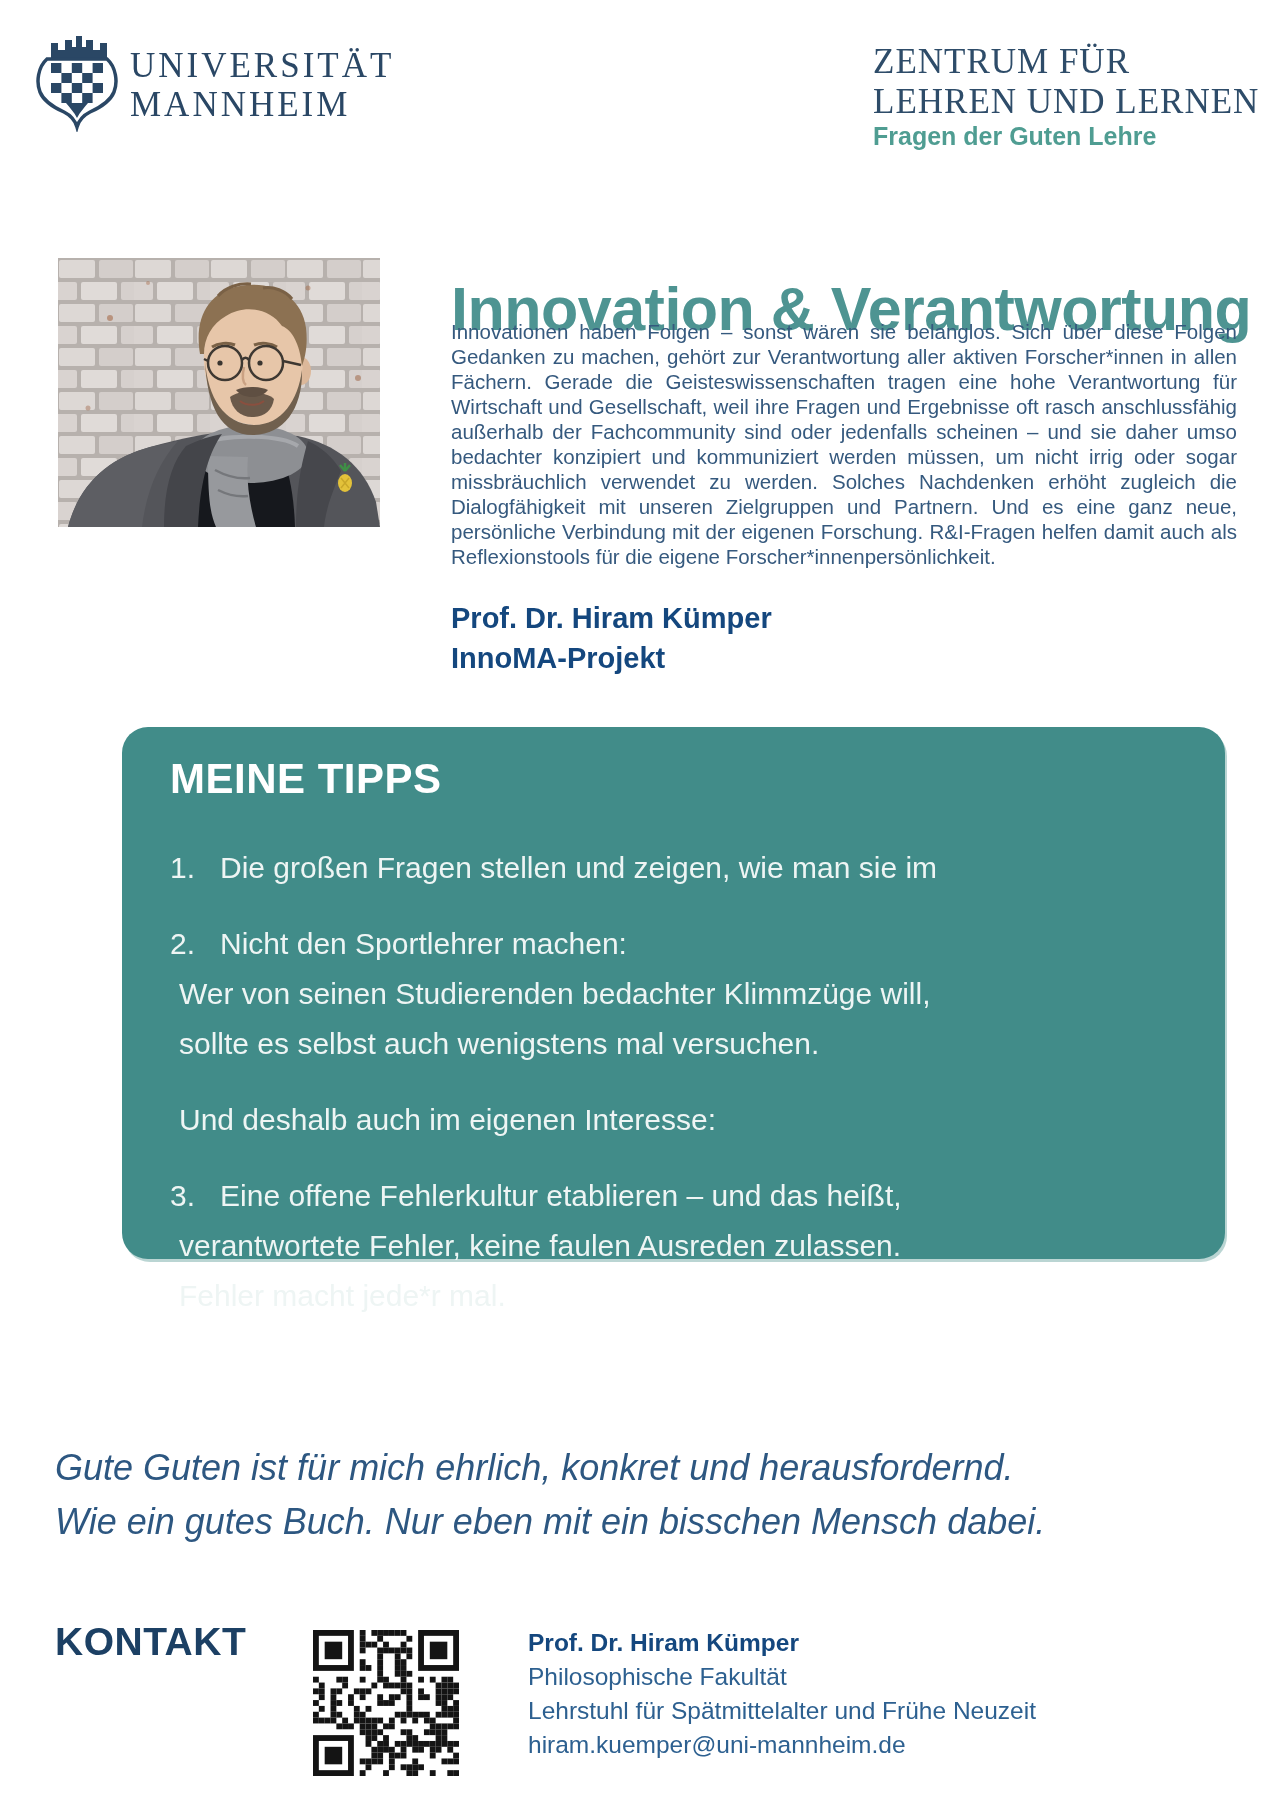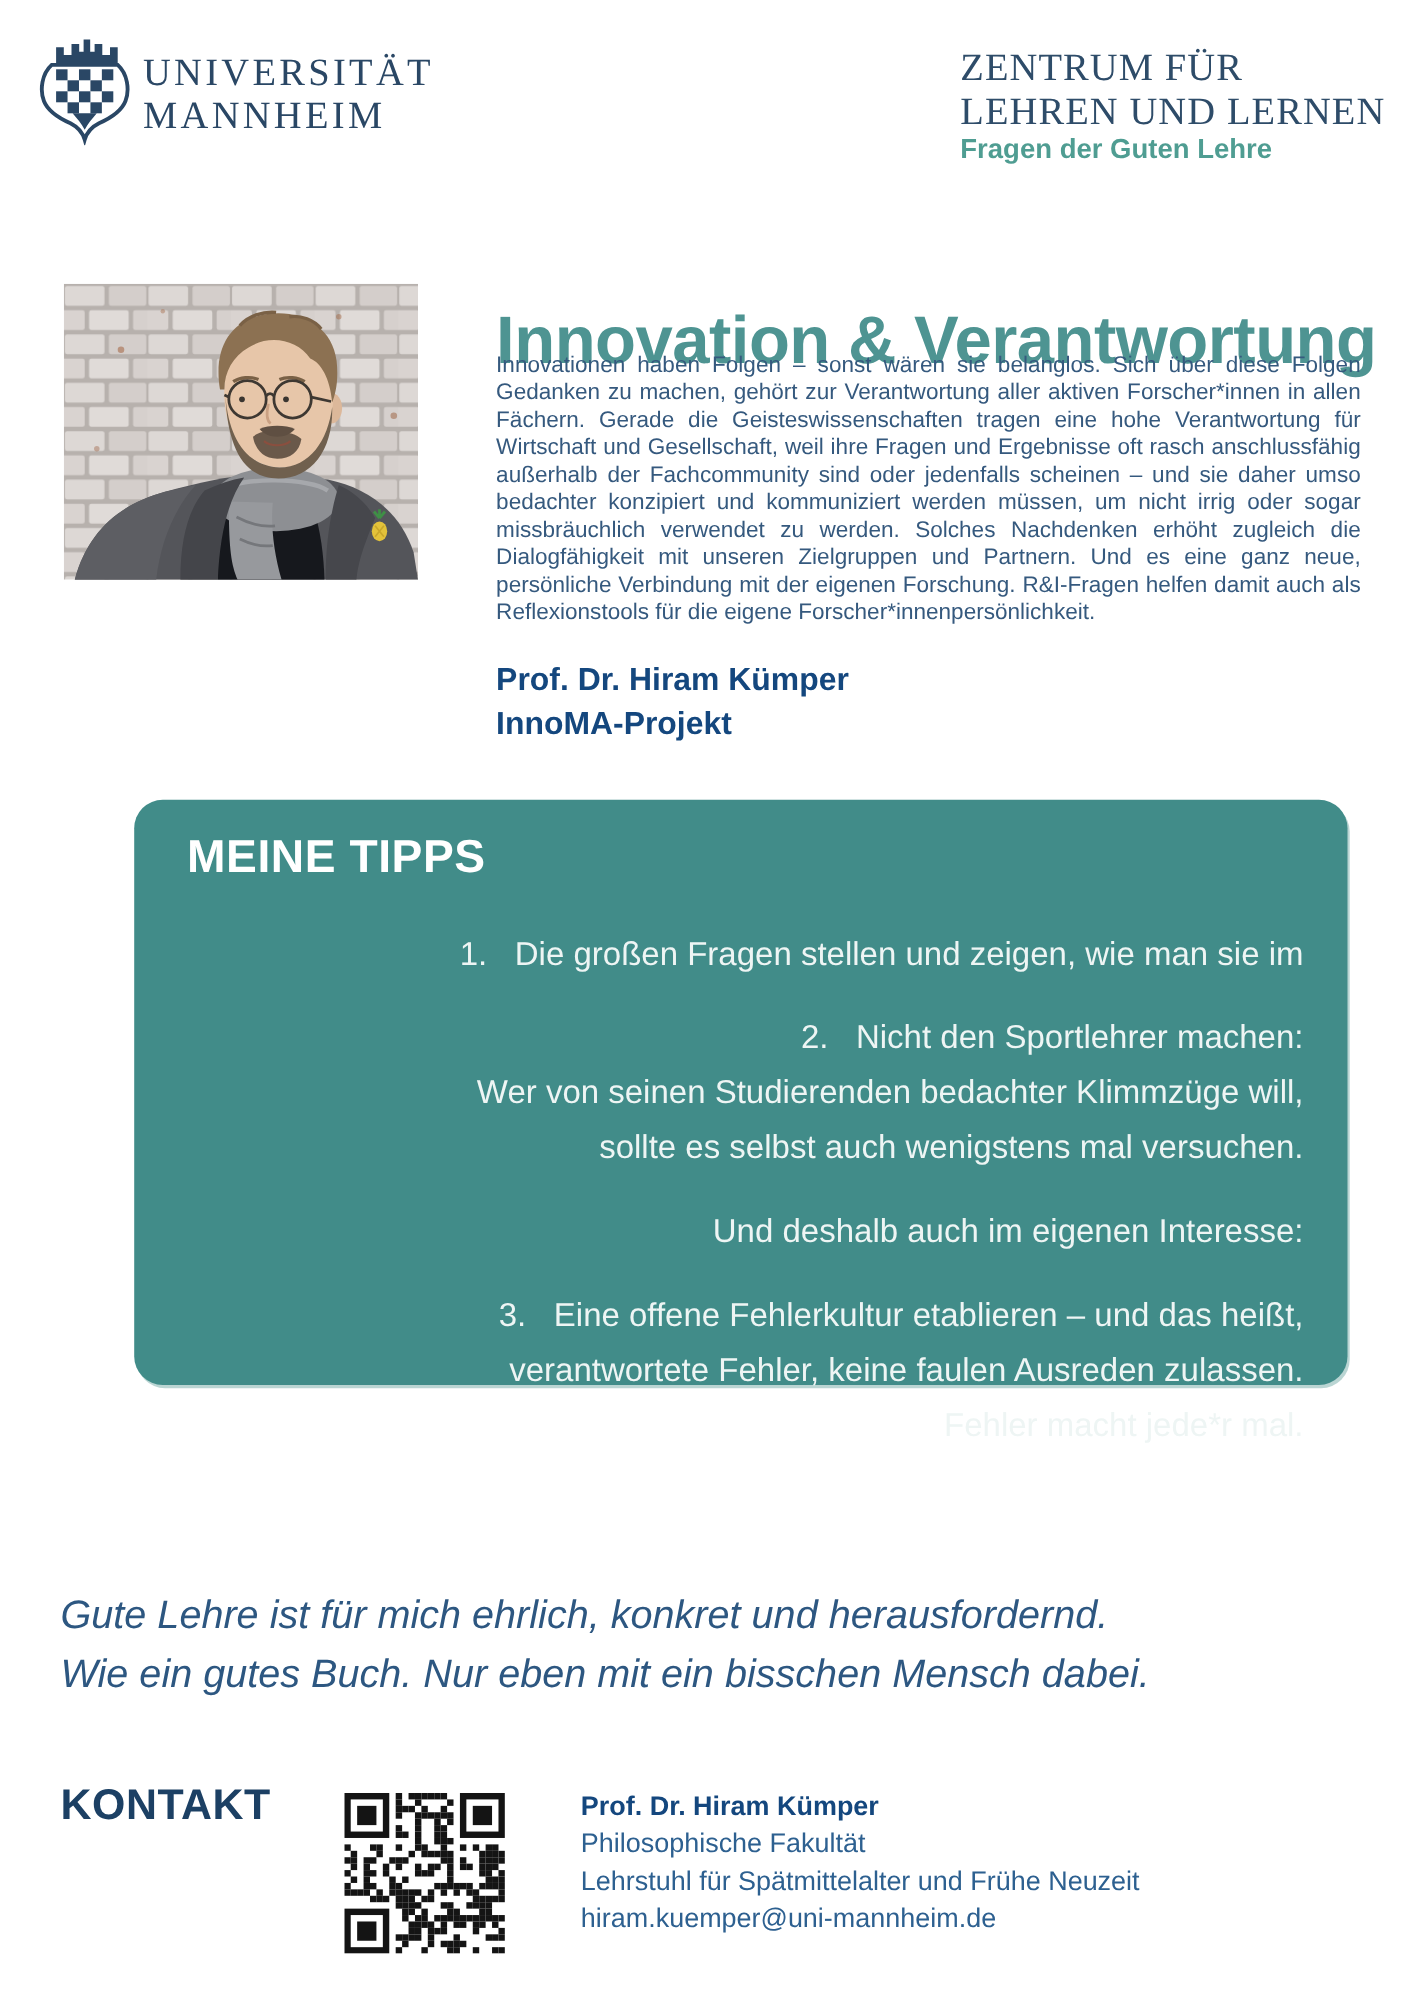--- a/index.html
+++ b/index.html
@@ -42,21 +42,21 @@
   .tips-box{
     position:absolute;left:122px;top:727px;width:1103px;height:532px;
     background:#418c89;border-radius:26px;
     box-shadow:2px 3px 0 0 rgba(130,178,175,.55);
   }
   .tips-heading{
     margin:28px 0 0 48px;color:#ffffff;
     font-size:42px;font-weight:bold;letter-spacing:.5px;
   }
   .tips-list{margin:40px 40px 0 48px;color:#eef5f4;font-size:30px;line-height:50px;}
-  .tip{margin-bottom:26px;text-align:right;}
+  .tip{margin-bottom:26px;}
   .tip-line.cont{padding-left:9px;}
   
   .quote{
     position:absolute;left:55px;top:1441px;width:1150px;
     font-size:36px;font-style:italic;color:#2d5781;line-height:54px;
   }
   
   .contact-heading{
     position:absolute;left:55px;top:1620px;
     font-size:39px;font-weight:bold;color:#1c4064;letter-spacing:.5px;
@@ -193,21 +193,21 @@
     </div>
     <div class="tip">
       <div class="tip-line">3.&nbsp;&nbsp;&nbsp;Eine offene Fehlerkultur etablieren – und das heißt,</div>
       <div class="tip-line cont">verantwortete Fehler, keine faulen Ausreden zulassen.</div>
       <div class="tip-line cont">Fehler macht jede*r mal.</div>
     </div>
   </div>
 </div>
 
 <div class="quote">
-  <div>Gute Lehre ist für mich ehrlich, konkret und herausfordernd.</div>
+  <div>Gute Guten ist für mich ehrlich, konkret und herausfordernd.</div>
   <div>Wie ein gutes Buch. Nur eben mit ein bisschen Mensch dabei.</div>
 </div>
 
 <div class="contact-heading">KONTAKT</div>
 <div class="qr"><svg width="146" height="146" viewBox="0 0 146 146">
       <rect width="146" height="146" fill="#fff"></rect>
       <rect x="46.72" y="0" width="5.84" height="5.84" fill="#141414"></rect>
       <rect x="58.4" y="0" width="5.84" height="5.84" fill="#141414"></rect>
       <rect x="64.24" y="0" width="5.84" height="5.84" fill="#141414"></rect>
       <rect x="70.08" y="0" width="5.84" height="5.84" fill="#141414"></rect>

